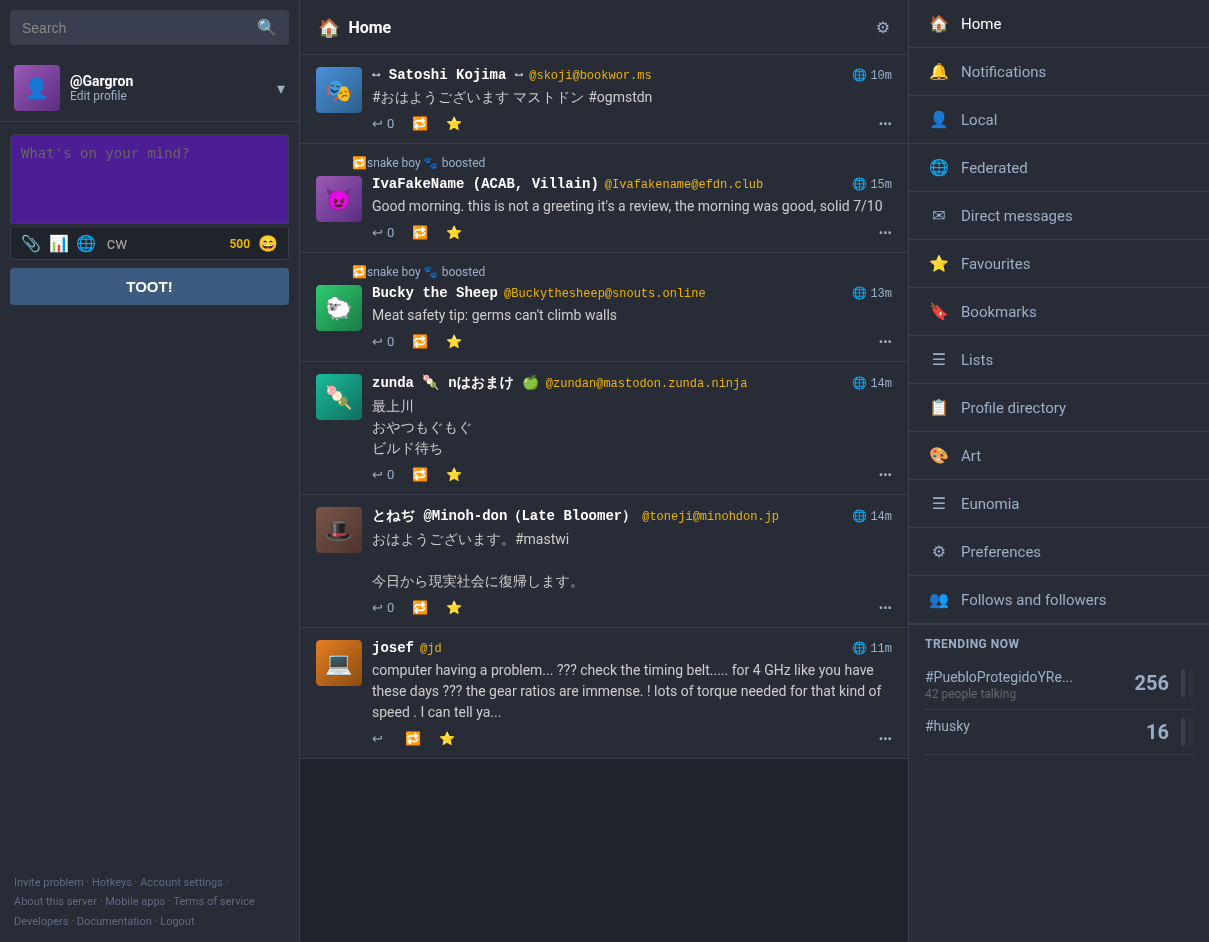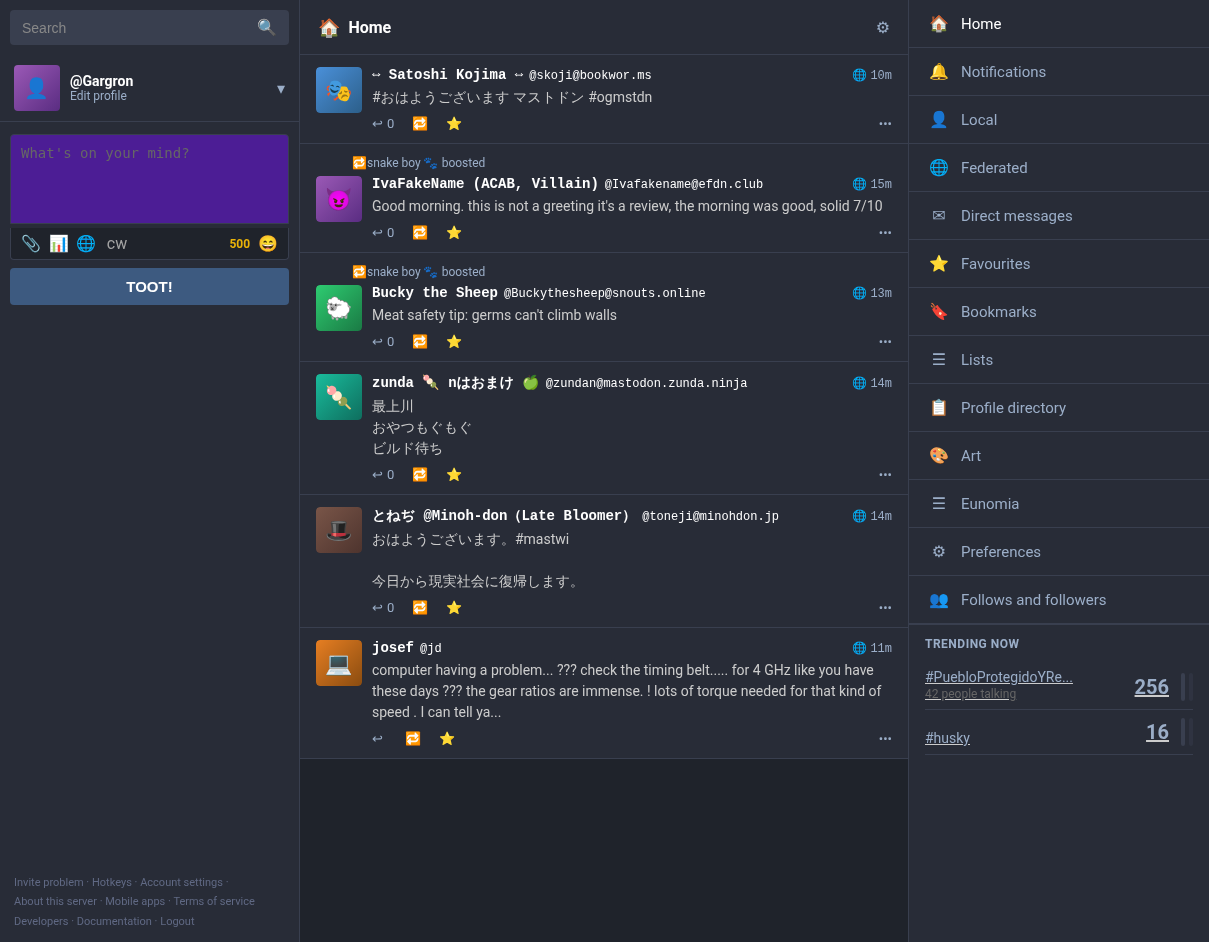--- a/index.html
+++ b/index.html
@@ -189,21 +189,21 @@
     .toot-body { flex: 1; }
     .toot-meta {
       display: flex;
       align-items: baseline;
       gap: 6px;
       margin-bottom: 4px;
       flex-wrap: wrap;
       font-family: Liberation Mono, monospace;
     }
     .toot-author { color: #fff; font-weight: bold; font-size: 14px; }
-    .toot-handle { color: #ffffff; font-size: 12px; }
+    .toot-handle { color: #eab308; font-size: 12px; }
     .toot-time { color: #9baec8; font-size: 12px; margin-left: auto; display: flex; align-items: center; gap: 3px; }
     .toot-text { color: #ccc; font-size: 14px; line-height: 1.5; margin-bottom: 8px; }
     .toot-actions {
       display: flex;
       align-items: center;
       gap: 18px;
       color: #9baec8;
       font-size: 13px;
     }
     .toot-action { display: flex; align-items: center; gap: 4px; cursor: pointer; }
@@ -236,25 +236,24 @@
     .trending-title {
       font-size: 12px;
       font-weight: bold;
       color: #9baec8;
       text-transform: uppercase;
       letter-spacing: 0.5px;
       margin-bottom: 10px;
     }
     .trending-item {
       display: flex;
-      align-items: flex-end;
+      align-items: flex-start;
       justify-content: space-between;
       padding: 8px 0;
       border-bottom: 1px solid #393f4f;
-      text-decoration: underline;
     }
     .trending-tag { color: #9baec8; font-size: 14px; }
     .trending-meta { color: #666; font-size: 12px; margin-top: 2px; }
     .trending-count { font-size: 20px; font-weight: bold; color: #9baec8; margin-right: 8px; }
     .trending-bar-container { display: flex; align-items: center; gap: 4px; }
     .trending-bar {
       height: 28px;
       background: #393f4f;
       border-radius: 2px;
       width: 4px;

